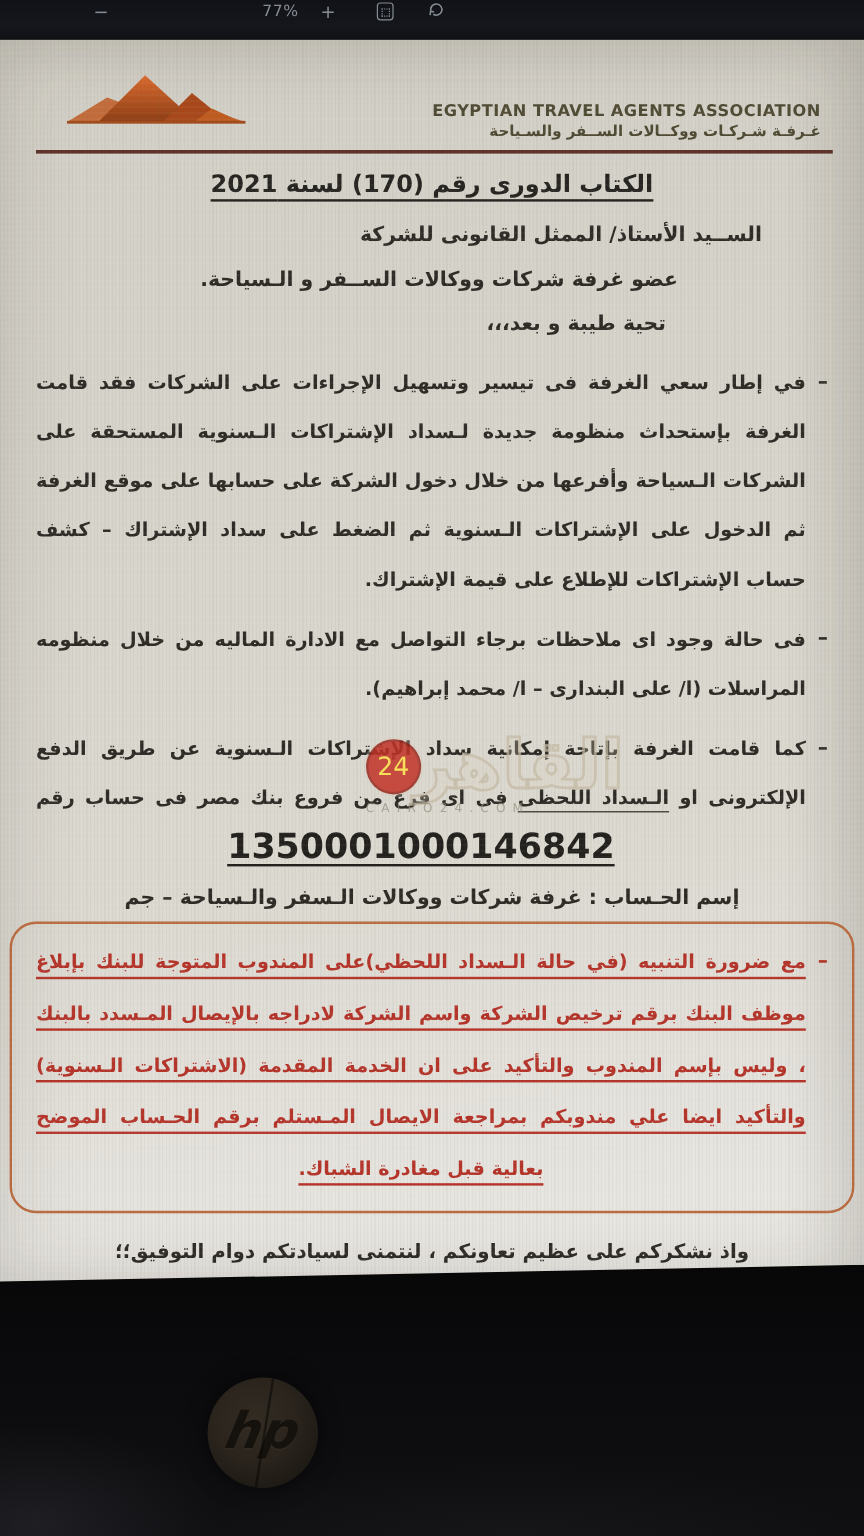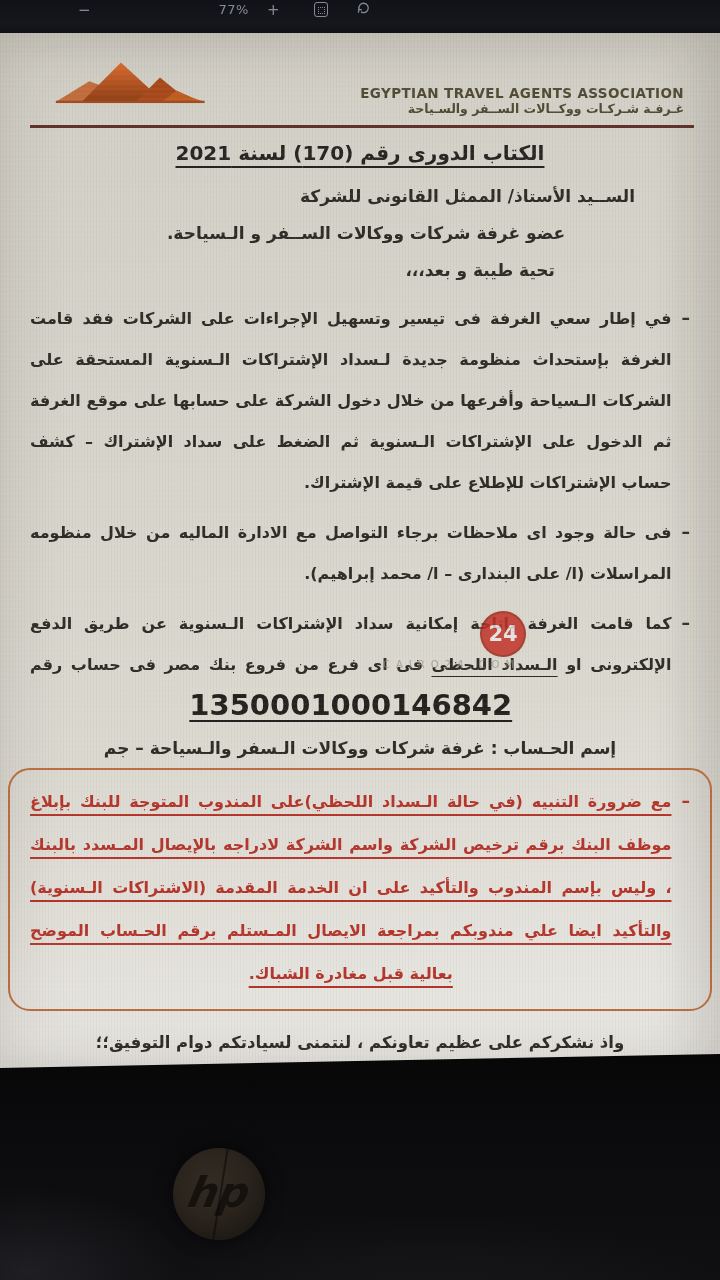--- a/index.html
+++ b/index.html
@@ -82,22 +82,22 @@
   .closing{margin-top:12px;text-align:center;font-size:16.5px;font-weight:700;line-height:40px;}
   
   .watermark{position:absolute;top:578px;right:200px;z-index:4;opacity:.85;pointer-events:none;}
   .wm-row{display:flex;align-items:center;direction:rtl;}
   .wm-word{
     font-size:56px;font-weight:900;line-height:1;
     color:rgba(216,207,188,.30);-webkit-text-stroke:2.3px rgba(196,186,164,.85);
     letter-spacing:2px;
   }
   .wm-badge{
-    width:46px;height:46px;border-radius:50%;background:#c23227;color:#e5e5e5;
-    font-size:21px;font-weight:700;display:flex;align-items:center;justify-content:center;
+    width:46px;height:46px;border-radius:50%;background:#c23227;color:#fde047;
+    font-size:21px;font-weight:400;display:flex;align-items:center;justify-content:center;
     border:2px solid rgba(150,40,30,.9);margin-right:-6px;flex:none;
     box-shadow:0 0 0 2px rgba(216,207,188,.35);
   }
   .wm-site{
     direction:ltr;text-align:left;font-size:10px;letter-spacing:6px;
     color:rgba(148,142,126,.85);margin-top:2px;
   }
   
   .bezel{
     position:absolute;left:0;right:0;top:1048px;height:232px;z-index:6;
@@ -196,20 +196,21 @@
 
       <div class="closing">
         <div>واذ نشكركم على عظيم تعاونكم ، لنتمنى لسيادتكم دوام التوفيق؛؛</div>
         <div>وتفضلوا بقبول وافر الاحترام ،،،</div>
       </div>
 
     </div>
 
     <div class="watermark">
       <div class="wm-row">
+        <span class="wm-word">القاهر</span>
         <span class="wm-badge">24</span>
       </div>
       <div class="wm-site">CAIRO24.COM</div>
     </div>
   </div>
 
   <div class="bezel">
     <div class="hp-logo">
       <span class="brand">hp</span>
     </div>

